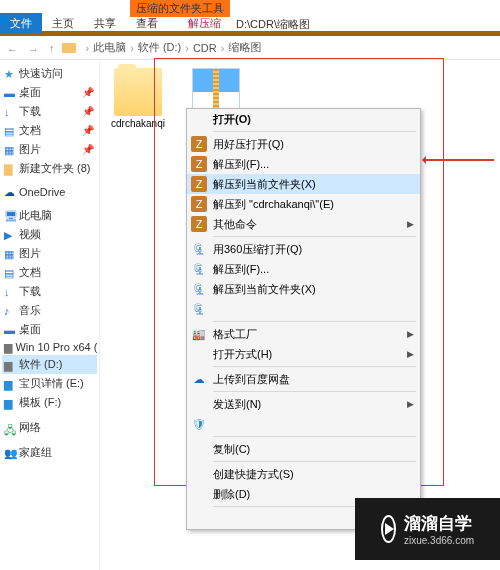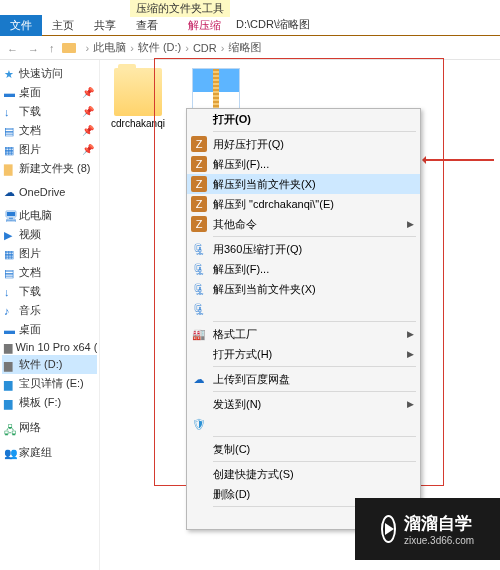--- a/index.html
+++ b/index.html
@@ -1,20 +1,20 @@
 <!DOCTYPE html>
 <html><head>
 <meta charset="utf-8">
 <style>
 * { margin: 0; padding: 0; box-sizing: border-box; font-family: "Microsoft YaHei", sans-serif; font-size: 11px; }
 body { background: #fff; width: 500px; height: 570px; overflow: hidden; position: relative; }
 .title-row { display:flex; align-items:center; height:16px; }
-.title-row .tab-label { background:#fef9c3; padding:1px 6px; color:#333; }
+.title-row .tab-label { background:#f97316; padding:1px 6px; color:#333; }
 .path-top { color:#333; padding:1px 6px;margin-top:32px; }
-.ribbon-tabs { display:flex; height:20px; align-items:center; border-bottom:1px solid #a16207; }
+.ribbon-tabs { display:flex; height:20px; align-items:center; border-bottom:5px solid #a16207; }
 .ribbon-tabs .tab { padding:3px 10px; color:#333; }
 .ribbon-tabs .tab.active { background:#1979ca; color:#fff; }
 .nav-bar { display:flex; align-items:center; height:24px; border-bottom:1px solid #e5e5e5; padding:0 4px; gap:4px; color:#555; }
 .nav-bar .arrow { color:#888; padding:0 3px; }
 .nav-bar .crumbs span { padding:0 2px; }
 .nav-bar .sep { color:#999; padding:0 2px; }
 .body { display:flex; height:calc(570px - 60px); }
 .sidebar { width:100px; border-right:1px solid #eee; padding:4px 2px; overflow:hidden; }
 .sidebar .item { display:flex; align-items:center; gap:3px; padding:2px 2px; color:#333; white-space:nowrap; overflow:hidden; }
 .sidebar .item.sel { background:#cce8ff; }

